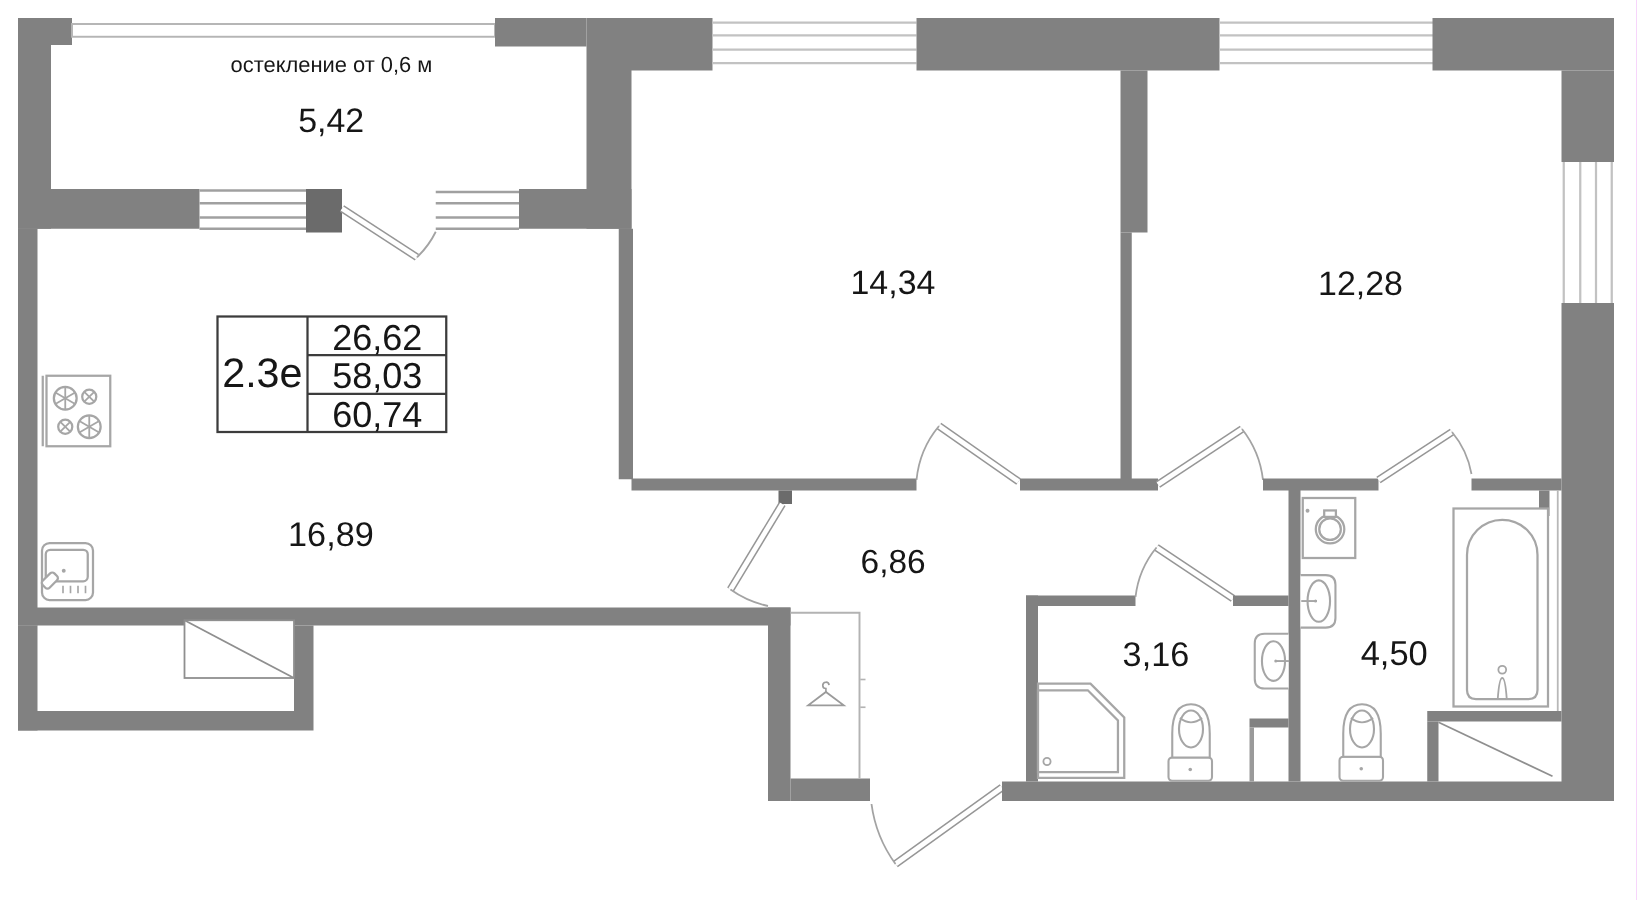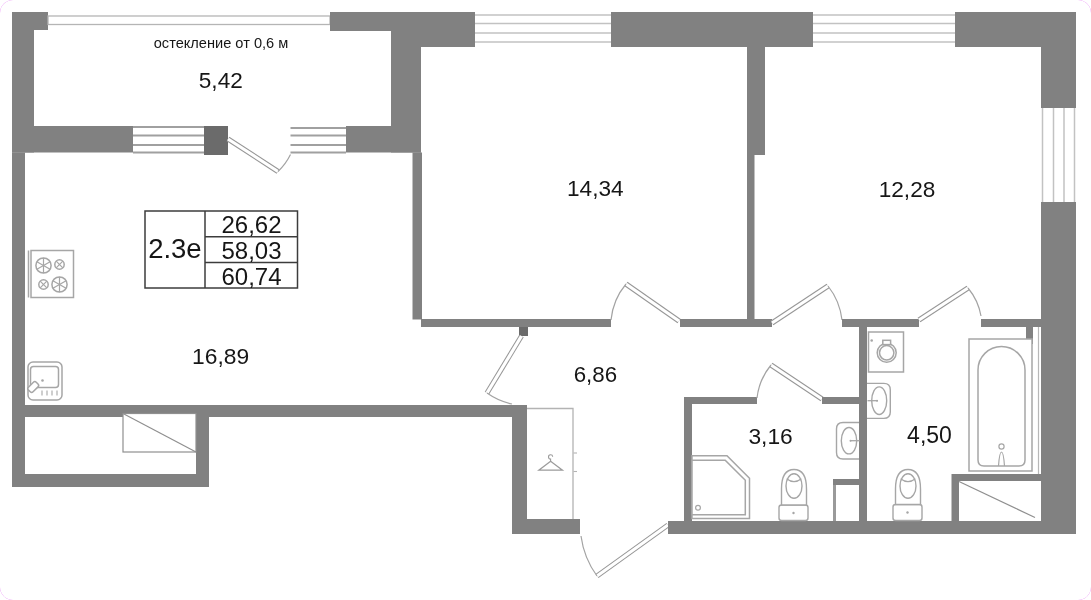--- a/index.html
+++ b/index.html
@@ -1,16 +1,16 @@
 <!DOCTYPE html>
 <html><head>
 <meta charset="utf-8">
 <style>
   html,body{margin:0;padding:0;background:#ffffff;}
-  .wrap{width:1091px;height:600px;position:relative;overflow:hidden;background:#d946ef;border-radius:13px;}
+  .wrap{width:1091px;height:600px;position:relative;overflow:hidden;background:#d946ef;}
   text{font-family:"Liberation Sans", sans-serif; fill:#161616;}
 </style>
 </head>
 <body>
 <div class="wrap">
 <svg width="1091" height="600" viewBox="0 0 1091 600" xmlns="http://www.w3.org/2000/svg">
 <rect x="0" y="0" width="1091" height="600" fill="#ffffff"></rect>
 
 <g>
 

